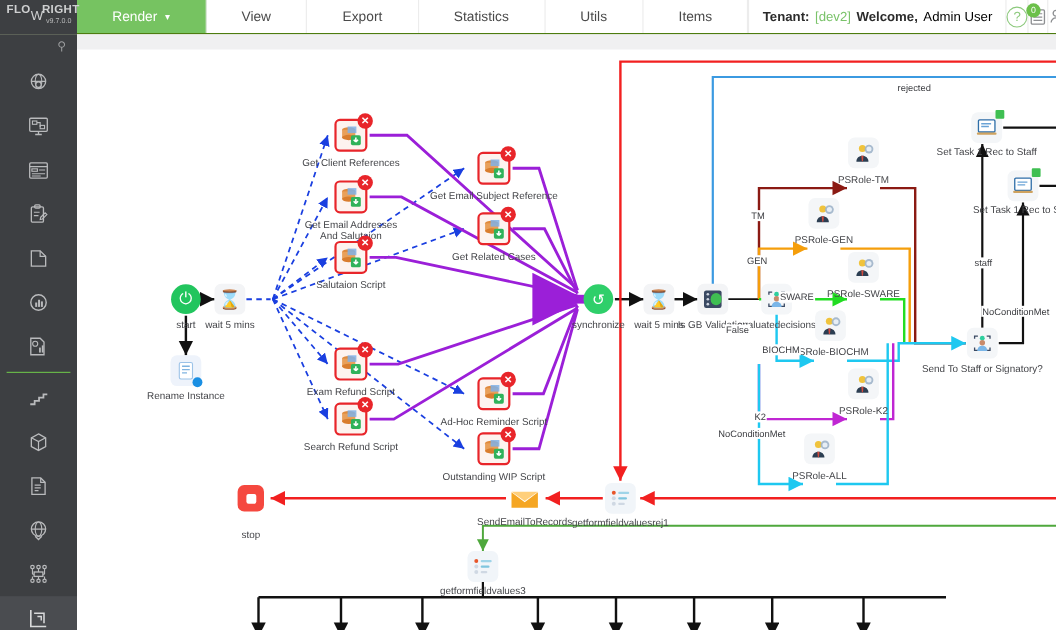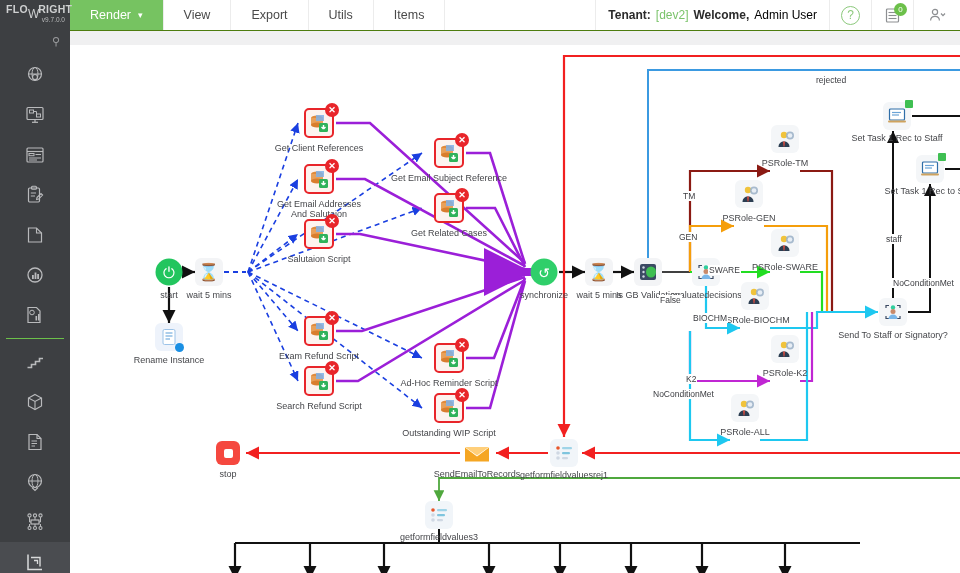--- a/index.html
+++ b/index.html
@@ -11,21 +11,21 @@
     color:#333;
   }
   #app { position:relative; width:960px; height:573px; }
 
   
   .topbar { position:absolute; left:0; top:0; width:960px; height:31px; background:#fff; border-bottom:1px solid #4d7c0f; display:flex; align-items:stretch; z-index:40;}
   .logo-box { width:70px; height:31px; background:#3d3f42; color:#d8d9da; position:relative; flex:0 0 70px; }
   .logo-main { position:absolute; left:6px; top:3px; font-size:10.5px; letter-spacing:.3px; font-weight:bold; color:#cfd0d1; }
   .logo-v { position:absolute; right:5px; top:16px; font-size:6.5px; color:#b9babb; }
   .logo-w { position:absolute; left:28px; top:7px; font-size:12px; color:#cfd0d1; }
-  .navitem { display:flex; align-items:center; justify-content:center; padding:0 20px; font-size:12.5px; color:#4a4a4a; border-right:1px solid #ececec; cursor:pointer; white-space:nowrap; }
+  .navitem { display:flex; align-items:center; justify-content:center; padding:0 32px; font-size:12.5px; color:#4a4a4a; border-right:1px solid #ececec; cursor:pointer; white-space:nowrap; }
   .navitem.active { background:#76c361; color:#fff; font-weight:normal; }
   .navitem .caret { margin-left:7px; font-size:9px; }
   .topbar-spacer { flex:1 1 auto; border-right:1px solid #ececec;}
   .tenant { display:flex; align-items:center; padding:0 12px; gap:5px; font-size:12px; border-right:1px solid #ececec; white-space:nowrap;}
   .tenant b { color:#2b2b2b; }
   .tenant .tnm { color:#7ac36a; }
   .tenant .usr { color:#000000; }
   .hbtn { width:42px; display:flex; align-items:center; justify-content:center; border-right:1px solid #ececec; cursor:pointer; position:relative; }
   .qmark { width:19px; height:19px; border:1.4px solid #8cc97c; border-radius:50%; color:#8cc97c; font-size:12px; display:flex; align-items:center; justify-content:center; }
   .badge { position:absolute; top:3px; right:6px; background:#6cc04a; color:#fff; font-size:8px; border-radius:50%; width:13px; height:13px; display:flex; align-items:center; justify-content:center; }
@@ -77,20 +77,23 @@
 
     <div class="navitem active">
       <span>Render</span>
       <span class="caret">▾</span>
     </div>
     <div class="navitem">
         <span>View</span>
       </div>
     <div class="navitem">
         <span>Export</span>
+      </div>
+    <div class="navitem">
+        <span>Statistics</span>
       </div>
     <div class="navitem">
         <span>Utils</span>
       </div>
     <div class="navitem">
         <span>Items</span>
       </div>
 
     <div class="topbar-spacer"></div>
 
@@ -733,21 +736,21 @@
         </div>
       <div class="lbl" style="top:18px">Send To Staff or Signatory?</div>
     </div>
 
     <div class="node" style="left:158px; top:422px">
       <div class="ic">
           <div class="stop-sq">
             <i></i>
           </div>
         </div>
-      <div class="lbl" style="top:16px">stop</div>
+      <div class="lbl" style="top:28px">stop</div>
     </div>
 
     <div class="node" style="left:407px; top:422px">
       <div class="ic">
         <svg width="28" height="24" viewBox="0 0 28 24">
             <path d="M2 6h18l6 5v11H2z" fill="#ffffff"></path>
             <path d="M2 8l12 9 12-9v14H2z" fill="#f5a623"></path>
             <path d="M2 7.5h24l-12 8.5z" fill="#ffcf7a"></path>
           </svg>
       </div>

